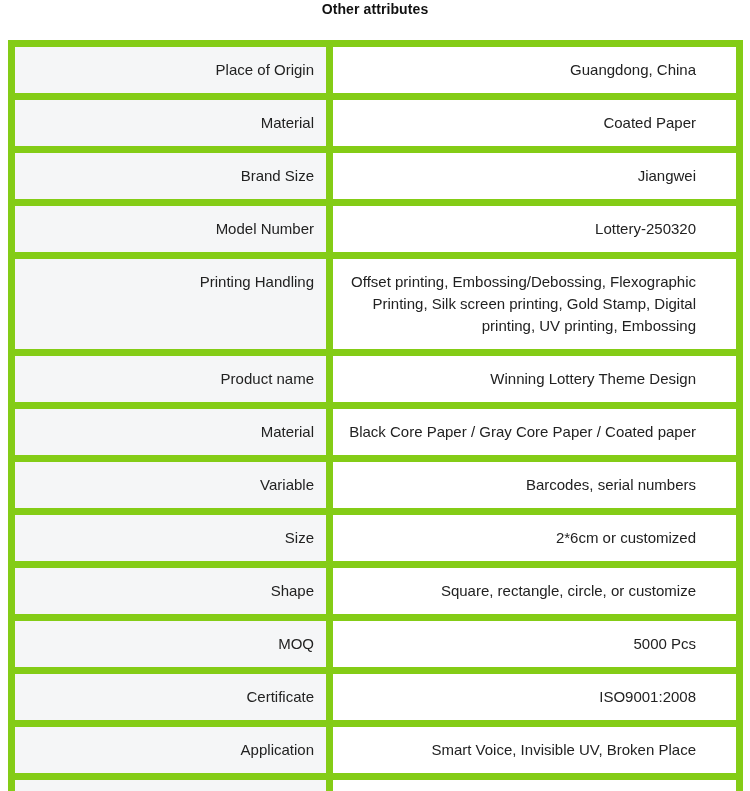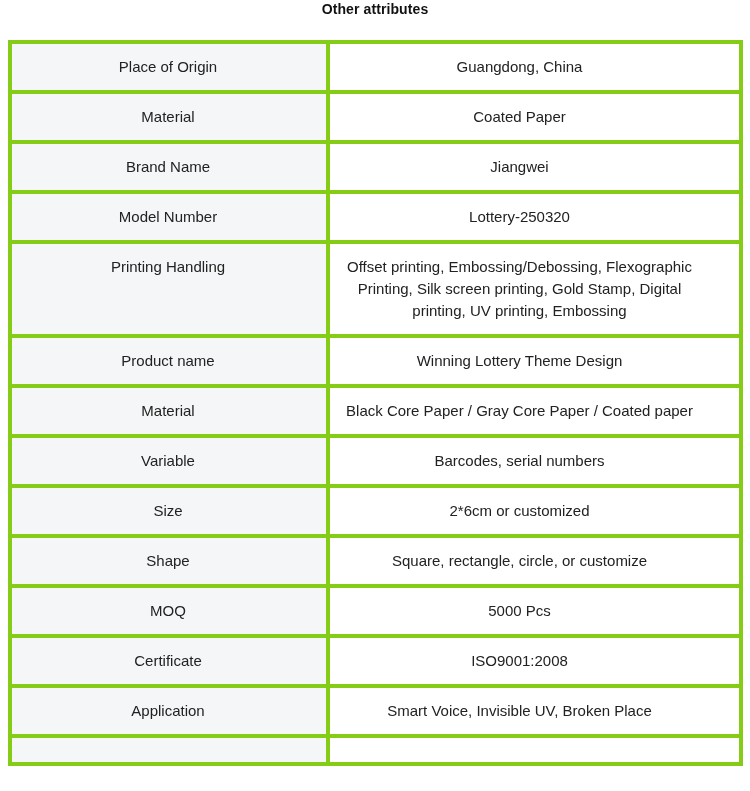--- a/index.html
+++ b/index.html
@@ -26,26 +26,26 @@
     letter-spacing: 0.1px;
     text-align: center;
   }
   table.attrs {
     border-collapse: collapse;
     width: 735px;
     table-layout: fixed;
   }
   table.attrs th,
   table.attrs td {
-    border: 4px solid #84cc16;
+    border: 7px solid #84cc16;
     font-size: 15px;
     line-height: 22px;
     color: #222222;
     vertical-align: top;
-    text-align: center;
+    text-align: right;
     box-sizing: border-box;
     word-wrap: break-word;
   }
   table.attrs th {
     background: #f5f6f7;
     font-weight: 400;
     width: 318px;
     padding: 12px 12px 12px 10px;
   }
   table.attrs td {
@@ -63,21 +63,21 @@
     <tbody>
         <tr>
           <th>Place of Origin</th>
           <td>Guangdong, China</td>
         </tr>
         <tr>
           <th>Material</th>
           <td>Coated Paper</td>
         </tr>
         <tr>
-          <th>Brand Name</th>
+          <th>Brand Size</th>
           <td>Jiangwei</td>
         </tr>
         <tr>
           <th>Model Number</th>
           <td>Lottery-250320</td>
         </tr>
         <tr>
           <th>Printing Handling</th>
           <td>Offset printing, Embossing/Debossing, Flexographic Printing, Silk screen printing, Gold Stamp, Digital printing, UV printing, Embossing</td>
         </tr>

